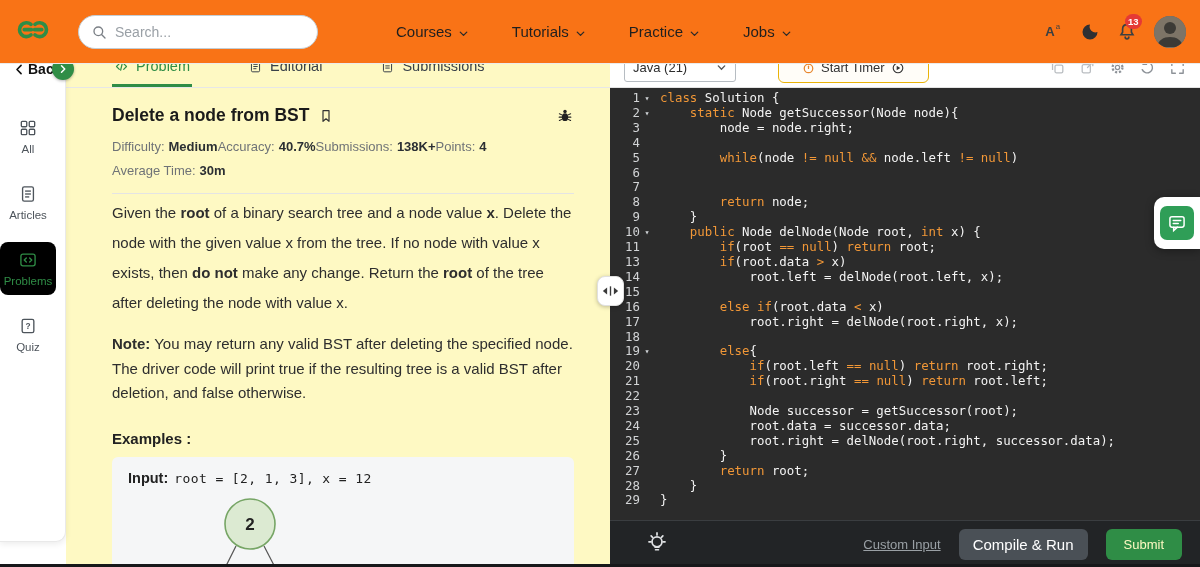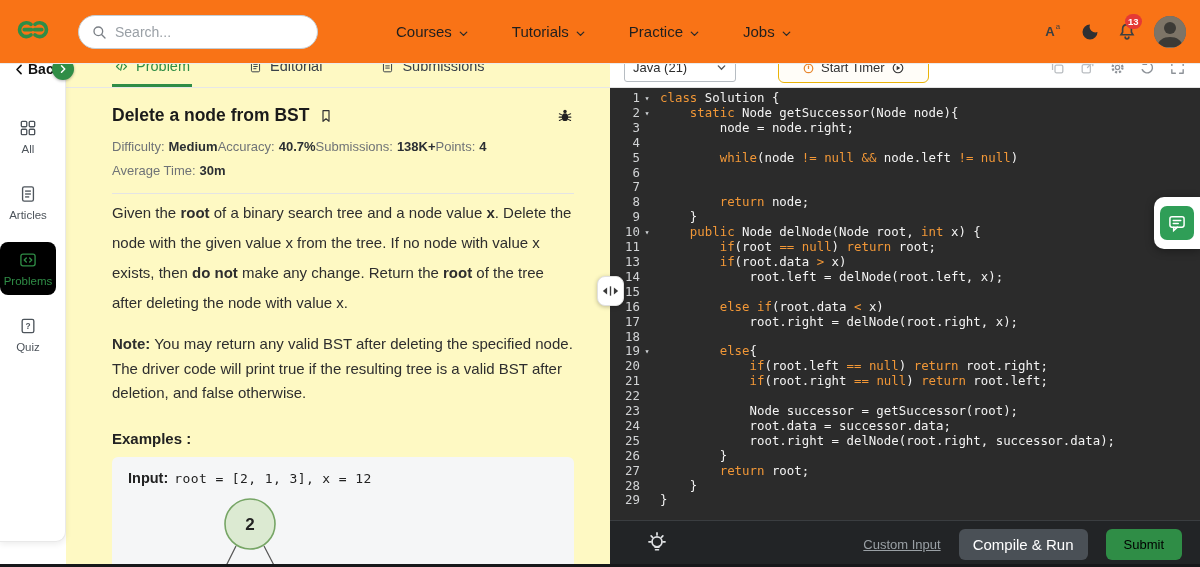--- a/index.html
+++ b/index.html
@@ -100,21 +100,21 @@
   .fold{width:14px;flex:0 0 auto;color:#cfd2d5;font-size:8.5px;text-align:center;line-height:14.9px}
   .lc{white-space:pre;color:#f3f3f3;padding-left:6px}
   .kw{color:#f19737}
   .op{color:#f19737}
   .efooter{position:absolute;left:0;right:0;bottom:0;height:47px;background:#222426;border-top:1px solid #3a3d40;
     display:flex;align-items:center;padding:0 18px}
   .bulb-btn{width:26px;height:26px;color:#dfe1e3;background:none;border:none;cursor:pointer;padding:0;margin-left:16px}
   .efooter-right{margin-left:auto;display:flex;align-items:center;gap:18px}
   .custom-input{font-size:13px;color:#9aa0a5;text-decoration:underline;cursor:pointer;background:none;border:none}
   .compile-btn{height:31px;padding:0 14px;border:none;border-radius:6px;background:#4a5056;color:#fff;font-size:15px;cursor:pointer}
-  .submit-btn{height:31px;padding:0 18px;border:none;border-radius:6px;background:#2f8d46;color:#000000;font-size:13px;cursor:pointer}
+  .submit-btn{height:31px;padding:0 18px;border:none;border-radius:6px;background:#2f8d46;color:#fef9c3;font-size:13px;cursor:pointer}
 
   
   .chat-float{position:absolute;right:0;top:197px;width:46px;height:52px;background:#fff;
     border-radius:10px 0 0 10px;box-shadow:0 2px 8px rgba(0,0,0,.35);display:flex;align-items:center;
     justify-content:center;z-index:9;cursor:pointer}
   .chat-inner{width:34px;height:34px;border-radius:7px;background:#2f9e57;display:flex;align-items:center;justify-content:center;color:#fff}
   .chat-inner .ic{width:20px;height:20px}
 
   .bottom-edge{position:absolute;left:0;right:0;bottom:0;height:3px;background:#17181a;z-index:20}
 </style>

